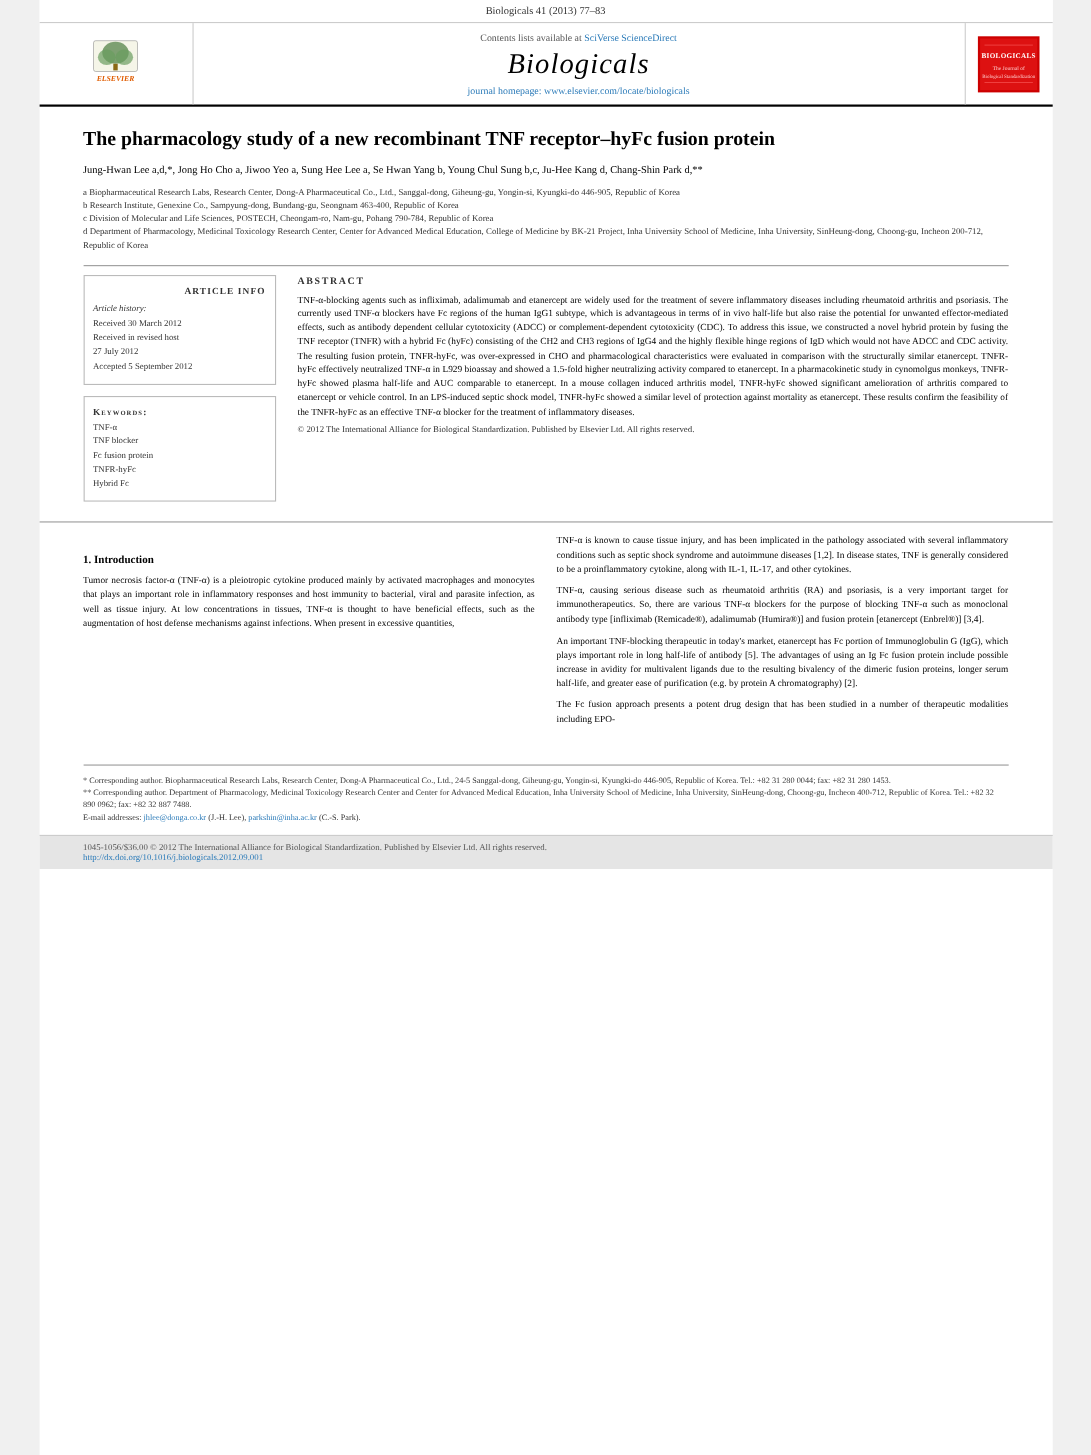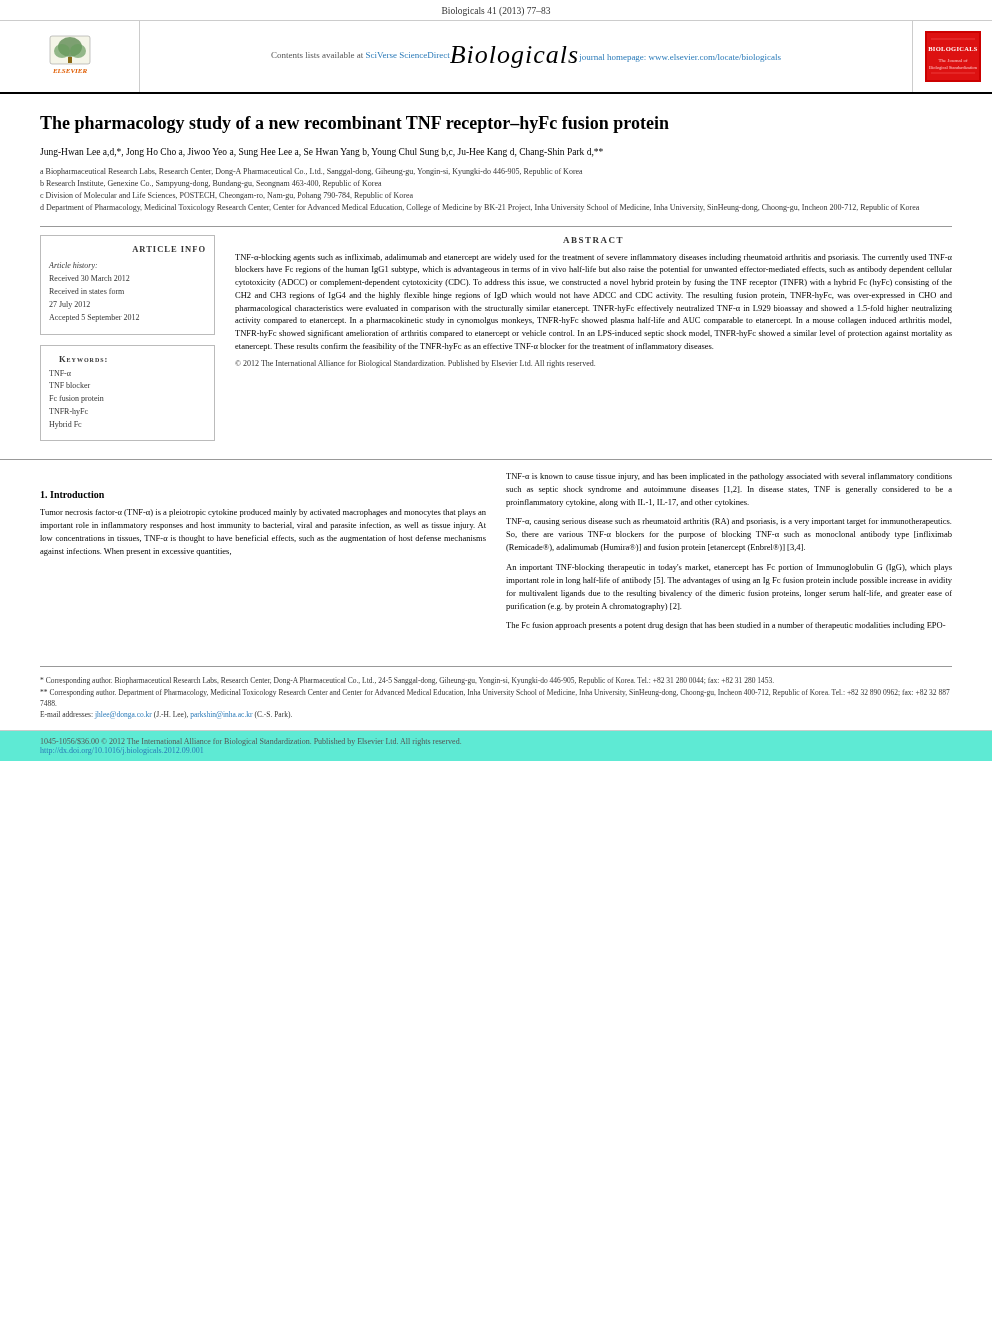--- a/index.html
+++ b/index.html
@@ -3,21 +3,21 @@
   <meta charset="utf-8">
   <style>
     * { margin: 0; padding: 0; box-sizing: border-box; }
     body {
       background: #f0f0f0;
       font-family: 'Times New Roman', Times, serif;
       font-size: 10px;
       color: #000;
     }
     .page {
-      width: 992px;
+      width: 921px;
       min-height: 1323px;
       background: #fff;
       margin: 0 auto;
       padding: 0;
       position: relative;
     }
     
     .top-bar {
       background: #fff;
       text-align: center;
@@ -39,21 +39,21 @@
       border-right: 1px solid #ccc;
       display: flex;
       align-items: center;
       justify-content: center;
       padding: 8px;
       text-align: right;
     }
     .journal-header-center {
       flex: 1;
       display: flex;
-      flex-direction: row;
+      flex-direction: column;
       align-items: center;
       justify-content: center;
       padding: 8px 0;
     }
     .sciverse-line {
       font-size: 9px;
       color: #555;
       margin-bottom: 4px;
     }
     .sciverse-link {
@@ -159,36 +159,34 @@
       border: 1px solid #bbb;
       padding: 8px;
     }
     .keywords-title {
       font-size: 8.5px;
       font-variant: small-caps;
       letter-spacing: 1px;
       color: #333;
       font-weight: bold;
       margin-bottom: 4px;
-      margin-left: 10px;
     }
     .keyword-item {
       font-size: 8px;
       color: #333;
       line-height: 1.6;
     }
     
     .abstract-title {
       font-size: 9px;
       font-variant: small-caps;
       letter-spacing: 1.5px;
       color: #333;
       font-weight: bold;
       margin-bottom: 6px;
-      text-align: center;
     }
     .abstract-text {
       font-size: 8.5px;
       color: #000;
       line-height: 1.5;
       text-align: justify;
     }
     .copyright-line {
       font-size: 8px;
       color: #333;
@@ -231,21 +229,21 @@
       font-size: 7.5px;
       color: #333;
       line-height: 1.5;
     }
     .footnote-link {
       color: #2a7ab8;
       text-decoration: none;
     }
     
     .bottom-bar {
-      background: #5eead4;
+      background: #e5e5e5;
       border-top: 1px solid #ccc;
       padding: 6px 40px;
       font-size: 8px;
       color: #555;
       margin-top: 10px;
     }
     .bottom-link {
       color: #2a7ab8;
       text-decoration: none;
     }
@@ -328,21 +326,21 @@
 
     <div class="two-col">
 
       <div class="col-left">
         <div class="article-info">
           <div class="article-info-title">ARTICLE INFO</div>
           <div class="article-info-row">
             <span class="article-info-label">Article history:</span>
           </div>
           <div class="article-info-row">Received 30 March 2012</div>
-          <div class="article-info-row">Received in states form</div>
+          <div class="article-info-row">Received in revised host</div>
           <div class="article-info-row">27 July 2012</div>
           <div class="article-info-row">Accepted 5 September 2012</div>
         </div>
         <div class="keywords-box">
           <div class="keywords-title">Keywords:</div>
           <div class="keyword-item">TNF-α</div>
           <div class="keyword-item">TNF blocker</div>
           <div class="keyword-item">Fc fusion protein</div>
           <div class="keyword-item">TNFR-hyFc</div>
           <div class="keyword-item">Hybrid Fc</div>

